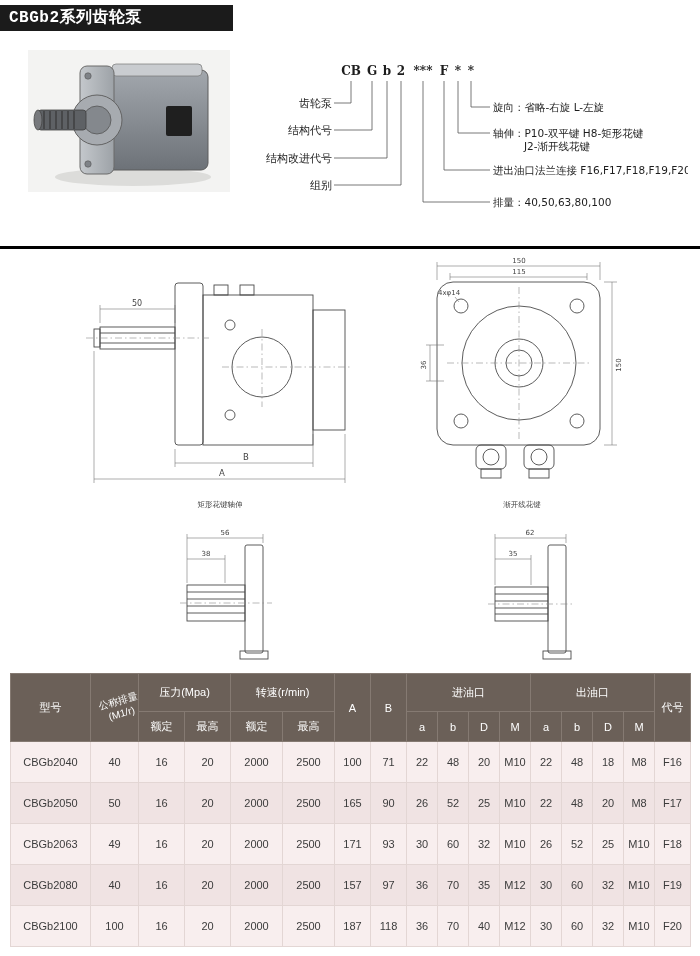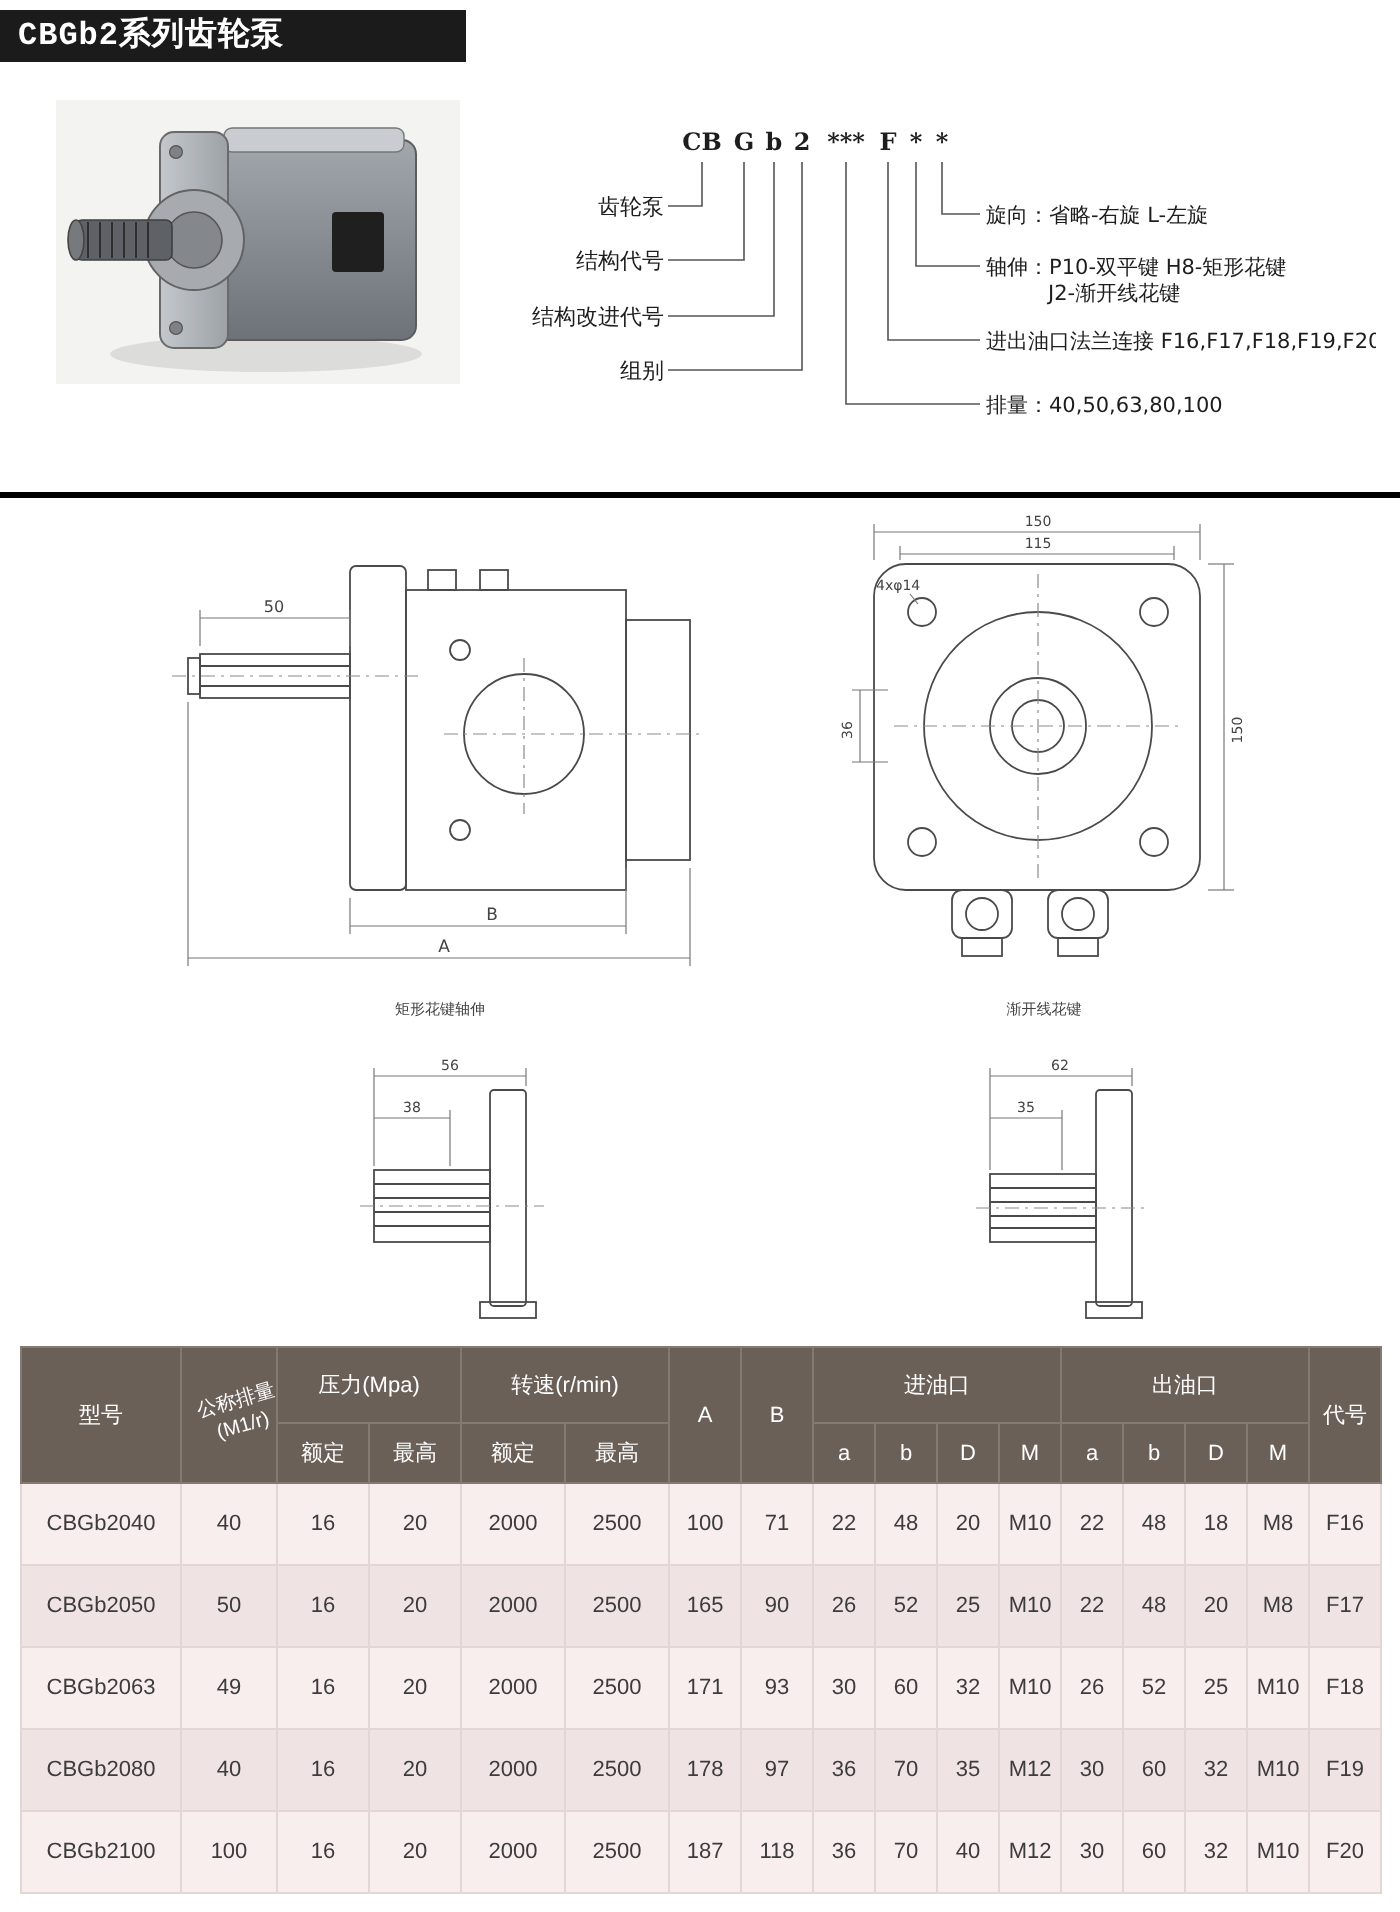--- a/index.html
+++ b/index.html
@@ -343,21 +343,21 @@
           <td>M10</td>
           <td>F18</td>
         </tr>
         <tr>
           <td>CBGb2080</td>
           <td>40</td>
           <td>16</td>
           <td>20</td>
           <td>2000</td>
           <td>2500</td>
-          <td>178</td>
+          <td>157</td>
           <td>97</td>
           <td>36</td>
           <td>70</td>
           <td>35</td>
           <td>M12</td>
           <td>30</td>
           <td>60</td>
           <td>32</td>
           <td>M10</td>
           <td>F19</td>

